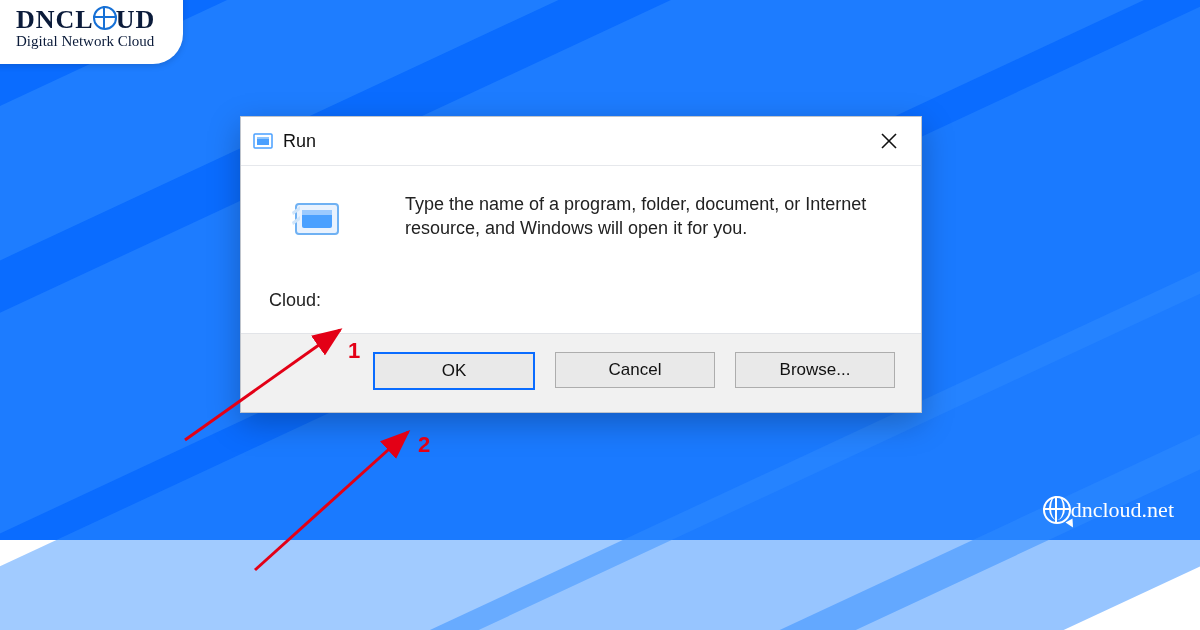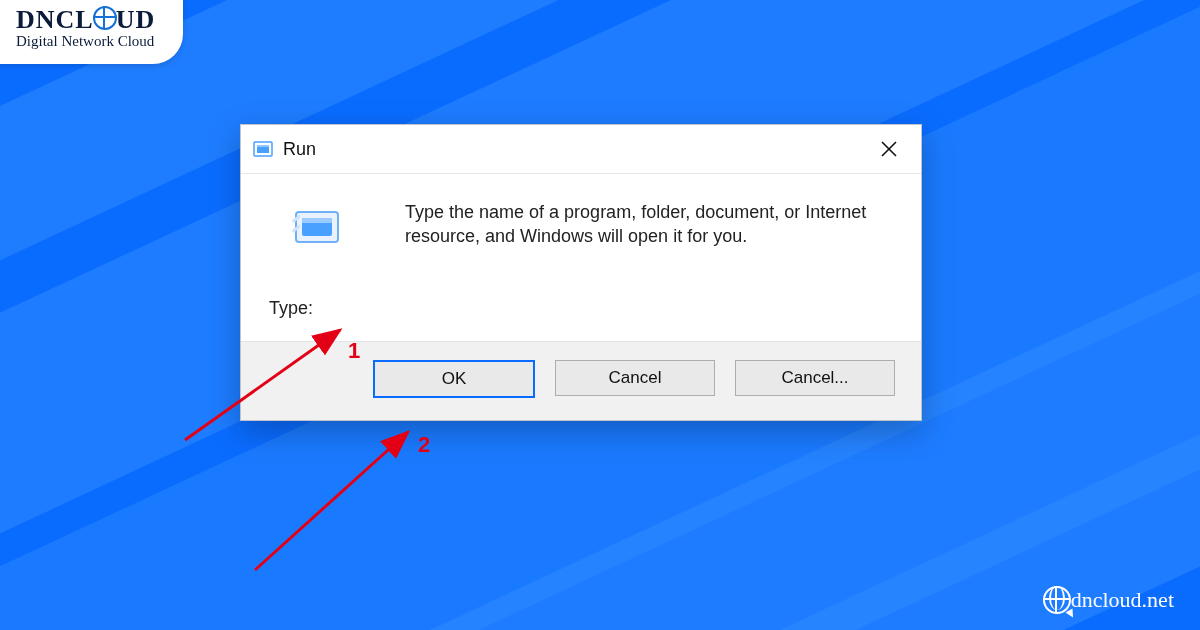--- a/index.html
+++ b/index.html
@@ -6,21 +6,21 @@
     margin: 0;
     padding: 0;
     width: 1200px;
     height: 630px;
     overflow: hidden;
     font-family: "Segoe UI", Tahoma, sans-serif;
   }
   .stage {
     position: relative;
     width: 1200px;
-    height: 630px;
+    height: 540px;
     background:
       linear-gradient(135deg, #0a6cff 0%, #0a6cff 100%);
   }
   
   .stripe {
     position: absolute;
     background: #2f8cff;
     transform: rotate(-25deg);
     border-radius: 70px;
   }
@@ -114,21 +114,21 @@
     border-left:4px solid transparent;
     border-right:4px solid transparent;
     border-top:8px solid #fff;
     transform: rotate(-30deg);
   }
 
   
   .runbox {
     position: absolute;
     left: 240px;
-    top: 124px;
+    top: 116px;
     width: 680px;
     background: #fff;
     border: 1px solid #bfc4cc;
     box-shadow: 0 10px 30px rgba(0,0,0,.25);
   }
   .runbox .titlebar {
     display: flex;
     align-items: center;
     height: 48px;
     padding: 0 12px;
@@ -293,32 +293,32 @@
             <rect x="6" y="12" width="42" height="30" rx="3" fill="#e9f2fe" stroke="#6fb1f3" stroke-width="2"></rect>
             <rect x="12" y="18" width="30" height="18" rx="2" fill="#4aa0ff"></rect>
             <rect x="12" y="18" width="30" height="5" fill="#9bcaff"></rect>
             <path d="M2 20 L10 14 L10 18 L3 23 Z" fill="#cfe5fb"></path>
             <path d="M2 30 L10 24 L10 28 L3 33 Z" fill="#cfe5fb"></path>
           </g>
         </svg>
       </span>
       <div class="desc">Type the name of a program, folder, document, or Internet resource, and Windows will open it for you.</div>
 
-      <div class="open-label">Type:</div>
+      <div class="open-label">Cloud:</div>
     </div>
 
     <div class="footer">
       <div class="btn primary">
         <span>OK</span>
       </div>
       <div class="btn">
         <span>Cancel</span>
       </div>
       <div class="btn">
-        <span>Cancel...</span>
+        <span>Browse...</span>
       </div>
     </div>
   </div>
 
   <svg class="anno-svg">
     <defs>
       <marker id="arrowhead" markerWidth="10" markerHeight="8" refX="9" refY="4" orient="auto">
         <polygon points="0 0, 10 4, 0 8" fill="#e30016"></polygon>
       </marker>
     </defs>

